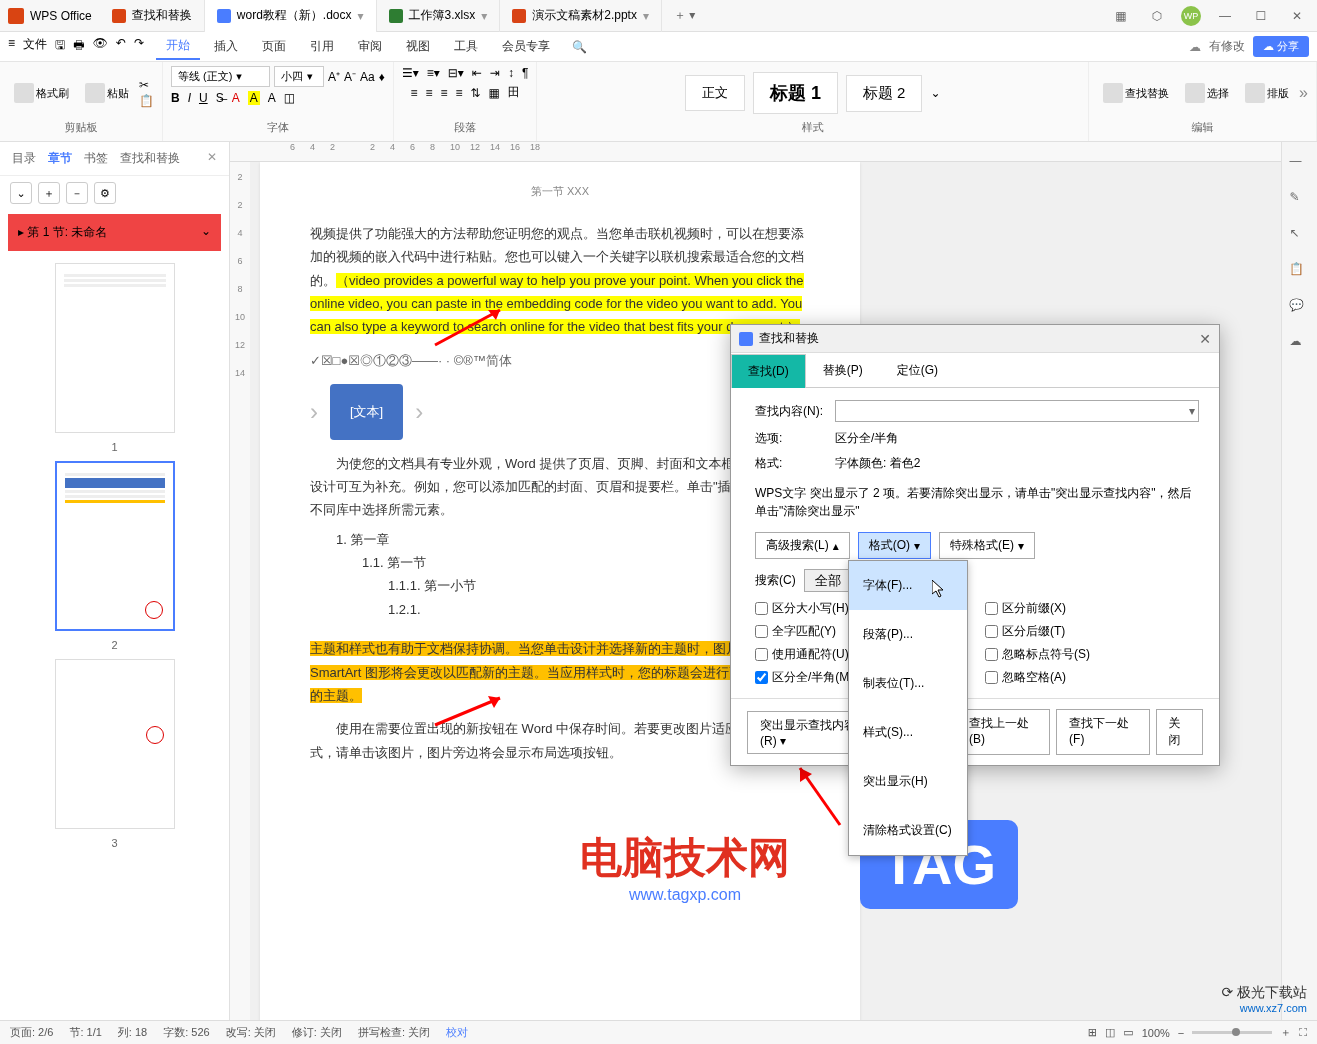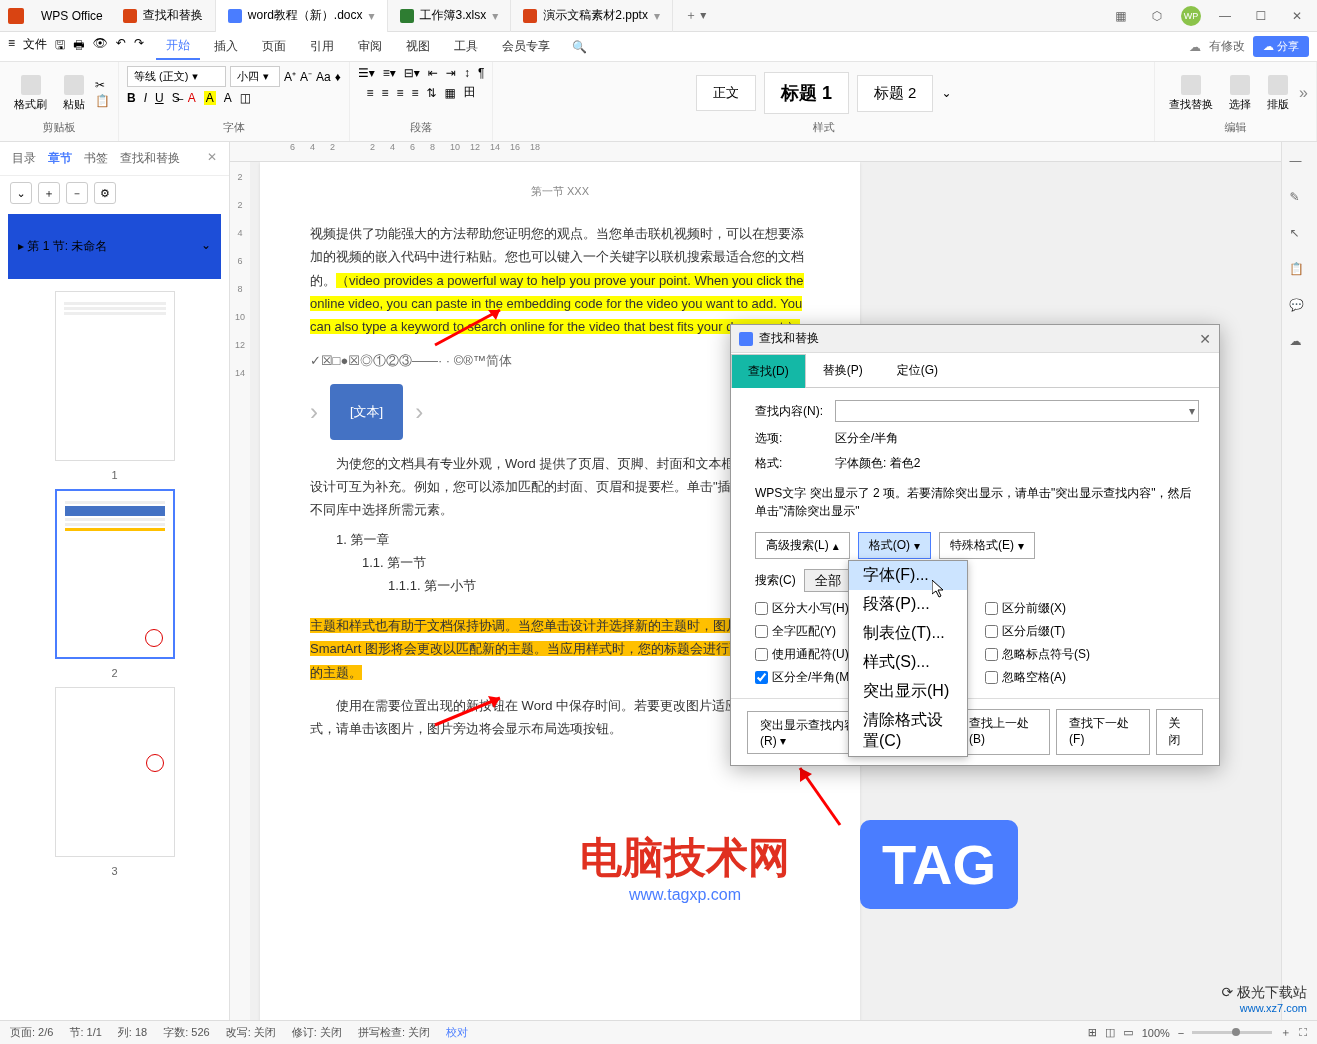--- a/index.html
+++ b/index.html
@@ -1,20 +1,20 @@
 <!DOCTYPE html>
 <html><head>
 <meta charset="utf-8">
 <style>
 * { margin: 0; padding: 0; box-sizing: border-box; font-family: "Microsoft YaHei", sans-serif; }
 body { width: 1317px; height: 1044px; background: #fff; position: relative; overflow: hidden; font-size: 12px; }
 
 
 .title-bar { height: 32px; background: #f7f7f7; display: flex; align-items: center; border-bottom: 1px solid #e0e0e0; }
-.app-logo { display: flex; align-items: center; padding: 0 8px; gap: 17px; }
+.app-logo { display: flex; align-items: center; padding: 0 8px; gap: 6px; }
 .app-logo-icon { width: 16px; height: 16px; background: #d94412; border-radius: 2px; }
 .tab { display: flex; align-items: center; padding: 0 12px; height: 32px; gap: 6px; border-right: 1px solid #e5e5e5; }
 .tab.active { background: #fff; }
 .tab-icon { width: 14px; height: 14px; border-radius: 2px; }
 .tab-add { padding: 0 12px; color: #666; }
 .title-right { margin-left: auto; display: flex; align-items: center; gap: 12px; padding: 0 8px; }
 .win-btn { width: 24px; height: 24px; display: flex; align-items: center; justify-content: center; color: #666; }
 .wp-badge { width: 20px; height: 20px; border-radius: 50%; background: #8bc34a; color: #fff; font-size: 9px; display: flex; align-items: center; justify-content: center; }
 
 
@@ -23,37 +23,37 @@
 .menu-item { padding: 4px 10px; color: #333; cursor: pointer; }
 .menu-item.active { color: #4a7dff; border-bottom: 2px solid #4a7dff; }
 .menu-right { margin-left: auto; display: flex; align-items: center; gap: 8px; }
 .share-btn { background: #4a7dff; color: #fff; padding: 3px 10px; border-radius: 3px; font-size: 11px; }
 
 
 .ribbon { height: 80px; display: flex; border-bottom: 1px solid #e0e0e0; background: #fafafa; }
 .ribbon-group { display: flex; flex-direction: column; align-items: center; padding: 4px 8px; border-right: 1px solid #eee; }
 .ribbon-group-content { flex: 1; display: flex; align-items: center; gap: 4px; }
 .ribbon-group-label { font-size: 11px; color: #666; padding-bottom: 2px; }
-.ribbon-btn { display: flex; flex-direction: column; align-items: center; gap: 2px; padding: 2px 6px; font-size: 11px; cursor: pointer; }
+.ribbon-btn { display: flex; align-items: center; gap: 2px; padding: 2px 6px; font-size: 11px; cursor: pointer; }
 .ribbon-icon { width: 20px; height: 20px; background: #ddd; border-radius: 2px; }
 .ribbon-small { display: flex; flex-direction: column; gap: 2px; }
 .ribbon-row { display: flex; gap: 4px; align-items: center; }
 .combo { border: 1px solid #ccc; padding: 2px 6px; background: #fff; font-size: 11px; display: flex; align-items: center; gap: 4px; }
 .style-box { border: 1px solid #ddd; padding: 8px 16px; background: #fff; font-size: 13px; }
 .style-box.title1 { font-size: 18px; font-weight: bold; }
 
 
 .main { display: flex; height: calc(100% - 162px); }
 .nav-panel { width: 230px; border-right: 1px solid #e0e0e0; background: #fff; display: flex; flex-direction: column; }
 .nav-tabs { display: flex; gap: 12px; padding: 8px 12px; font-size: 12px; border-bottom: 1px solid #eee; }
 .nav-tab { color: #666; cursor: pointer; }
 .nav-tab.active { color: #4a7dff; font-weight: bold; }
 .nav-toolbar { display: flex; gap: 6px; padding: 6px 10px; }
 .nav-tool-btn { width: 22px; height: 22px; border: 1px solid #ccc; border-radius: 3px; display: flex; align-items: center; justify-content: center; font-size: 11px; }
-.nav-section { margin: 4px 8px; padding: 24px 10px; background: #1d4ed8; display: flex; justify-content: space-between; align-items: flex-start; }
+.nav-section { margin: 4px 8px; padding: 10px 10px; background: #ef4444; display: flex; justify-content: space-between; align-items: flex-start; }
 .thumbs { flex: 1; overflow: auto; padding: 8px; display: flex; flex-direction: column; align-items: center; gap: 8px; }
 .thumb { width: 120px; height: 170px; border: 1px solid #ddd; background: #fff; position: relative; }
 .thumb.selected { border: 2px solid #4a7dff; }
 .thumb-num { text-align: center; font-size: 11px; color: #666; }
 
 
 .doc-area { flex: 1; background: #f0f0f0; position: relative; overflow: hidden; }
 .ruler-h { height: 20px; background: #f8f8f8; border-bottom: 1px solid #ddd; position: relative; font-size: 9px; color: #888; }
 .ruler-v { width: 20px; background: #f8f8f8; position: absolute; left: 0; top: 20px; bottom: 0; font-size: 9px; color: #888; text-align: center; }
 .page { background: #fff; width: 600px; margin: 0 0 0 30px; min-height: 900px; padding: 20px 50px; box-shadow: 0 1px 3px rgba(0,0,0,0.1); font-size: 13px; line-height: 1.8; color: #333; }
@@ -87,21 +87,21 @@
 .dialog-btn.active { background: #cce4ff; border-color: #4a7dff; }
 .checkbox-grid { display: grid; grid-template-columns: 1fr 1fr; gap: 6px 20px; margin-top: 8px; }
 .checkbox-item { display: flex; align-items: center; gap: 4px; font-size: 12px; }
 .dialog-footer { display: flex; gap: 8px; padding: 10px 16px; border-top: 1px solid #ddd; }
 .dialog-footer-left { display: flex; gap: 10px; align-items: center; }
 .dialog-footer-right { margin-left: auto; display: flex; gap: 6px; }
 .btn { border: 1px solid #aaa; padding: 5px 12px; background: #fff; cursor: pointer; font-size: 12px; }
 
 
 .format-menu { position: absolute; left: 848px; top: 560px; width: 120px; background: #fff; border: 1px solid #999; box-shadow: 0 2px 8px rgba(0,0,0,0.25); z-index: 200; }
-.format-menu-item { padding: 4px 14px; font-size: 16px; cursor: pointer; }
+.format-menu-item { padding: 16px 14px; font-size: 12px; cursor: pointer; }
 
 
 .watermark { position: absolute; left: 580px; top: 830px; display: flex; flex-direction: column; align-items: center; z-index: 50; }
 .watermark-red { font-size: 42px; font-weight: bold; color: #e03020; }
 .watermark-blue { font-size: 16px; color: #4a7dff; text-align: right; }
 .tag-box { background: #4a7dff; color: #fff; font-size: 56px; font-weight: bold; padding: 12px 22px; border-radius: 10px; position: absolute; left: 860px; top: 820px; z-index: 50; }
 .corner-logo { position: absolute; right: 10px; bottom: 30px; font-size: 11px; color: #0066cc; z-index: 50; text-align: right; }
 
 .red-arrow { position: absolute; pointer-events: none; z-index: 60; }
 .red-arrow svg { display: block; }
@@ -350,20 +350,21 @@
       <div class="smartart-row">
         <span style="color:#bbb;font-size:24px">›</span>
         <div class="smartart-box">[文本]</div>
         <span style="color:#bbb;font-size:24px">›</span>
       </div>
       <p style="text-indent:2em;margin-top:10px">为使您的文档具有专业外观，Word 提供了页眉、页脚、封面和文本框设计，这些设计可互为补充。例如，您可以添加匹配的封面、页眉和提要栏。单击"插入"，然后从不同库中选择所需元素。</p>
       <div style="margin-left:2em;margin-top:6px">
         <div>1.  第一章</div>
         <div style="margin-left:2em">1.1. 第一节</div>
         <div style="margin-left:4em">1.1.1. 第一小节</div>
+        <div style="margin-left:4em">1.2.1.</div>
       </div>
       <p style="margin-top:16px"><span class="highlight-orange">主题和样式也有助于文档保持协调。当您单击设计并选择新的主题时，图片、图表或 SmartArt 图形将会更改以匹配新的主题。当应用样式时，您的标题会进行更改以匹配新的主题。</span></p>
       <p style="text-indent:2em;margin-top:10px">使用在需要位置出现的新按钮在 Word 中保存时间。若要更改图片适应文档的方式，请单击该图片，图片旁边将会显示布局选项按钮。</p>
     </div>
   </div>
 
   <div class="right-strip">
     <span class="right-strip-icon">—</span>
     <span class="right-strip-icon">✎</span>
     <span class="right-strip-icon">↖</span>

